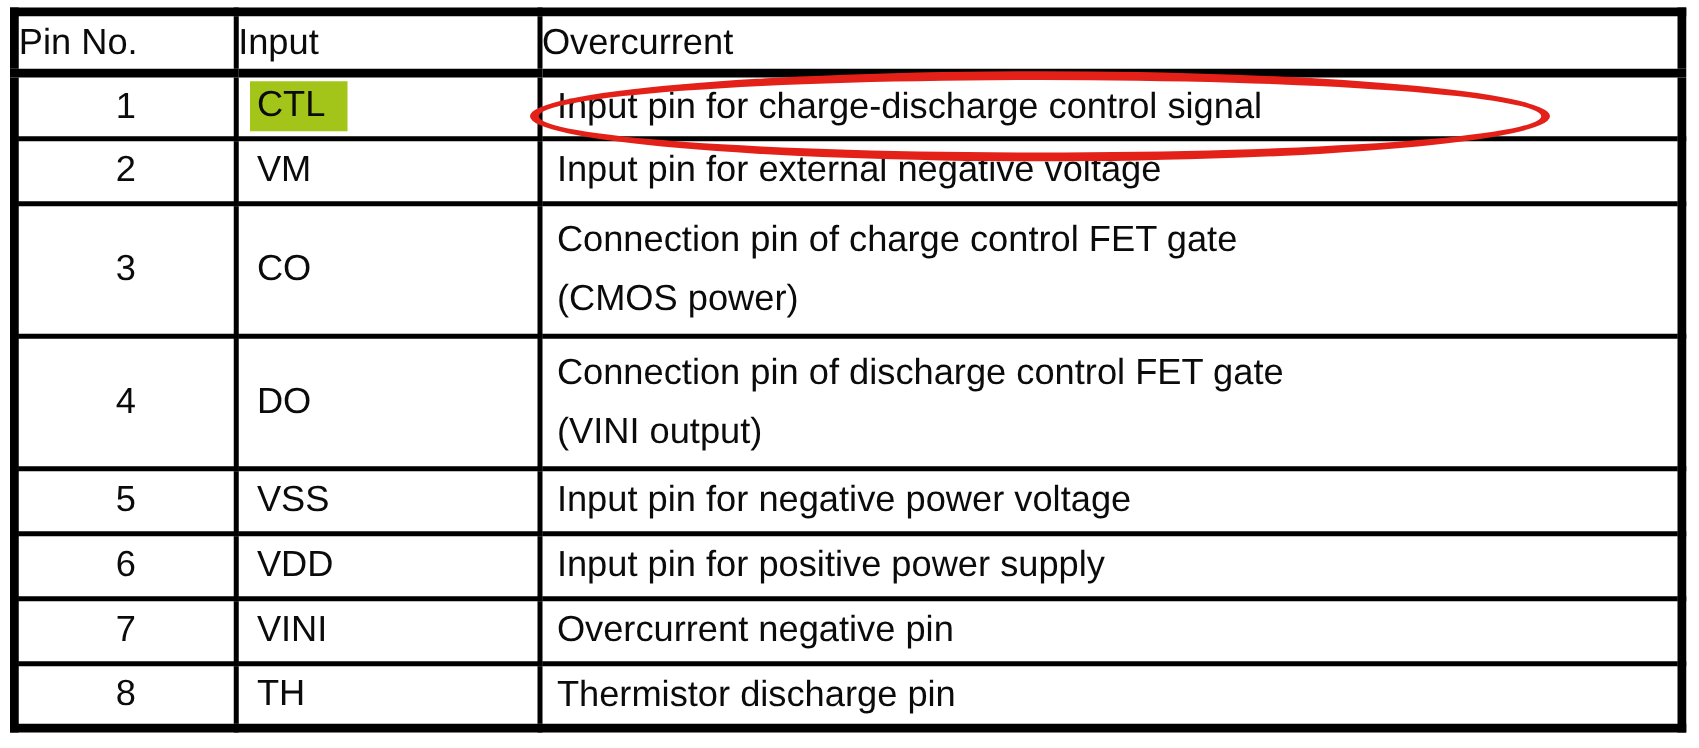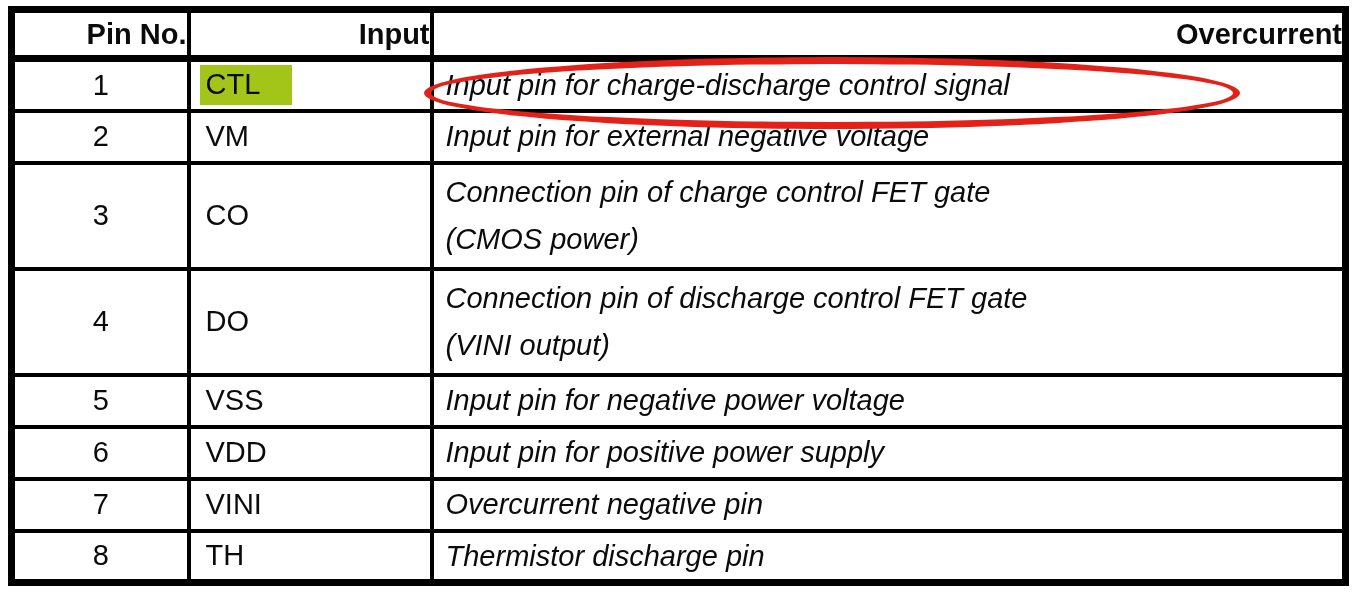--- a/index.html
+++ b/index.html
@@ -27,40 +27,39 @@
   .pin-table th, .pin-table td {
     border: 4px solid #000000;
     font-size: 29px;
     font-weight: 400;
     vertical-align: middle;
     overflow: hidden;
   }
   .pin-table thead th {
     border-bottom: 7px solid #000000;
     height: 49px;
-    text-align: right;
-    font-weight: 700;
+    text-align: left;
+    font-weight: 400;
   }
   .col-pin { width: 177px; }
   .col-sym { width: 243px; }
   tr.row-single { height: 52px; }
   tr.row-double { height: 106px; }
   td.pin-cell { text-align: center; }
   td.sym-cell { text-align: left; padding-left: 15px; }
   td.desc-cell {
     text-align: left;
     padding-left: 12px;
     padding-right: 6px;
     white-space: pre-line;
     line-height: 1.6;
-    font-style: italic;
   }
   .hl {
     display: inline-block;
-    padding: 3px 32px 4px 6px;
+    padding: 3px 18px 4px 6px;
     margin-left: -6px;
     background: #a3c51a; 
   }
   .ellipse {
     position: absolute;
     left: 424px; top: 57px;
     width: 816px; height: 72px;
     border: 7px solid #e32119; 
     border-radius: 50%;
     pointer-events: none;

